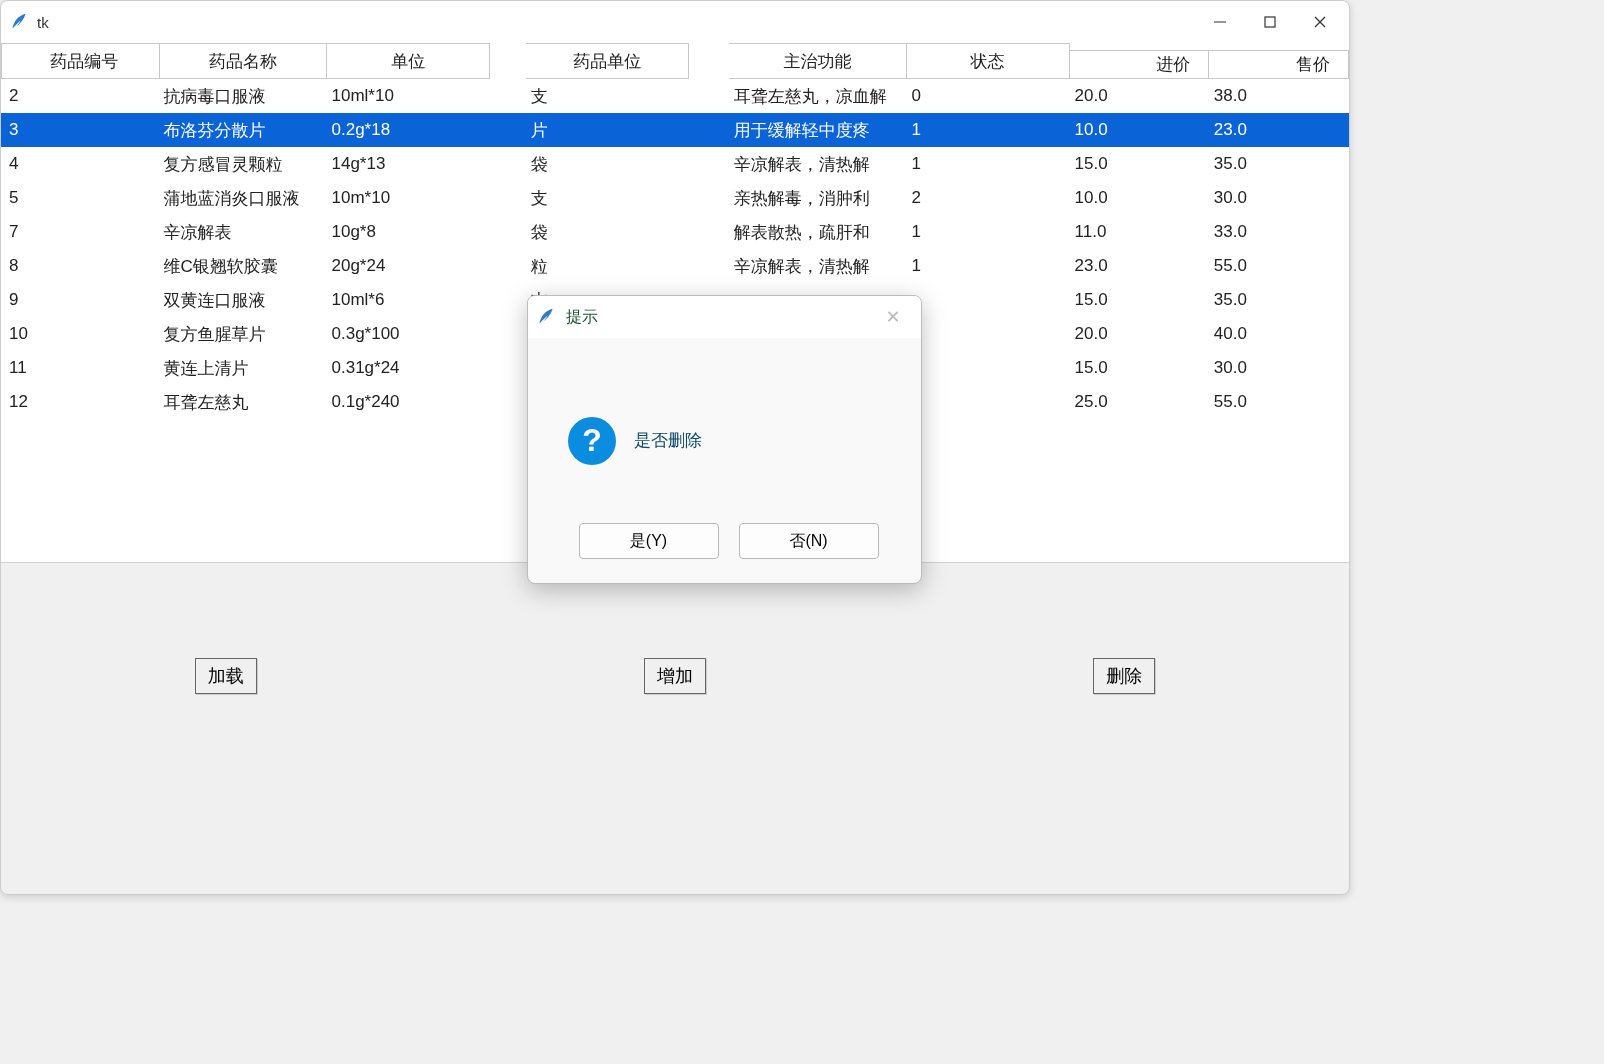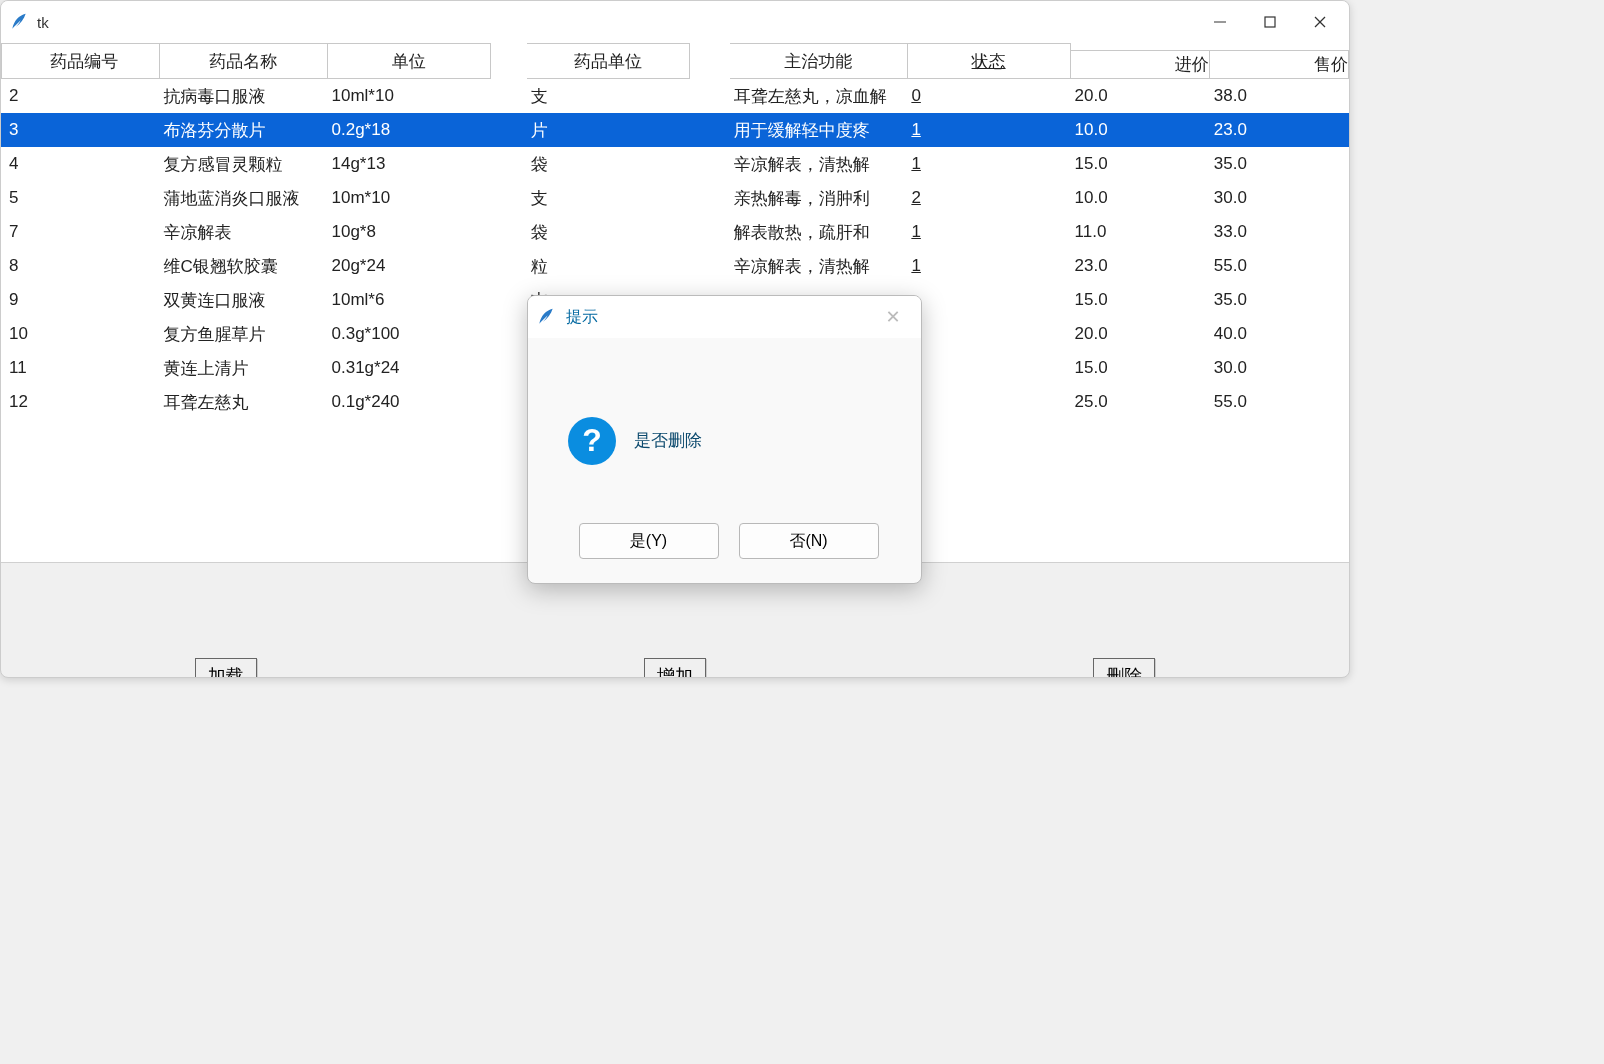--- a/index.html
+++ b/index.html
@@ -8,21 +8,21 @@
   background: #f0f0f0;
   width: 1604px;
   height: 1064px;
   overflow: hidden;
   position: relative;
 }
 .window {
   position: absolute;
   top: 0; left: 0;
   width: 1350px;
-  height: 678px;
+  height: 895px;
   background: #f0f0f0;
   border: 1px solid #ccc;
   border-radius: 8px;
   box-shadow: 0 2px 8px rgba(0,0,0,0.15);
   display: flex;
   flex-direction: column;
   overflow: hidden;
 }
 .titlebar {
   height: 42px;
@@ -94,24 +94,24 @@
   padding: 0 4px;
   overflow: hidden;
   text-overflow: clip;
   white-space: nowrap;
 }
 .c0 { width: 165px; padding-left:8px; }
 .c1 { width: 175px; }
 .c2 { width: 170px; }
 .c3 { width: 170px; margin-left: 36px; }
 .c4 { width: 185px; margin-left: 40px; }
-.c5 { width: 170px; text-decoration: underline; }
+.c5 { width: 170px; }
 .c6 { width: 145px; text-align:left;}
 .c7 { width: 145px; text-align:left;}
-.header-row .c6, .header-row .c7{ justify-content:flex-end; margin-top:7px;}
+.header-row .c6, .header-row .c7{ justify-content:flex-end; padding-right:18px;margin-top:7px;}
 .button-area {
   flex: 1;
   display: flex;
   justify-content: space-around;
   align-items: flex-start;
   padding-top: 95px;
 }
 .tk-button {
   font-size: 18px;
   padding: 5px 12px;
@@ -135,21 +135,21 @@
   overflow:hidden;
 }
 .dialog-titlebar {
   height: 42px;
   display: flex;
   align-items: center;
   padding: 0 8px;
   background:#fff;
 }
 .dialog-titlebar .feather { width: 20px; height:20px; margin-right:10px;}
-.dialog-titlebar .dtitle { font-size: 16px; color: #0369a1; }
+.dialog-titlebar .dtitle { font-size: 16px; color: #14532d; }
 .dialog-titlebar .spacer { flex:1; }
 .dialog-close { color:#bbb; font-size:18px; width:40px; text-align:center; }
 .dialog-body {
   flex:1;
   display:flex;
   align-items:center;
   padding: 20px 30px 0 40px;
   gap: 18px;
 }
 .qicon {

